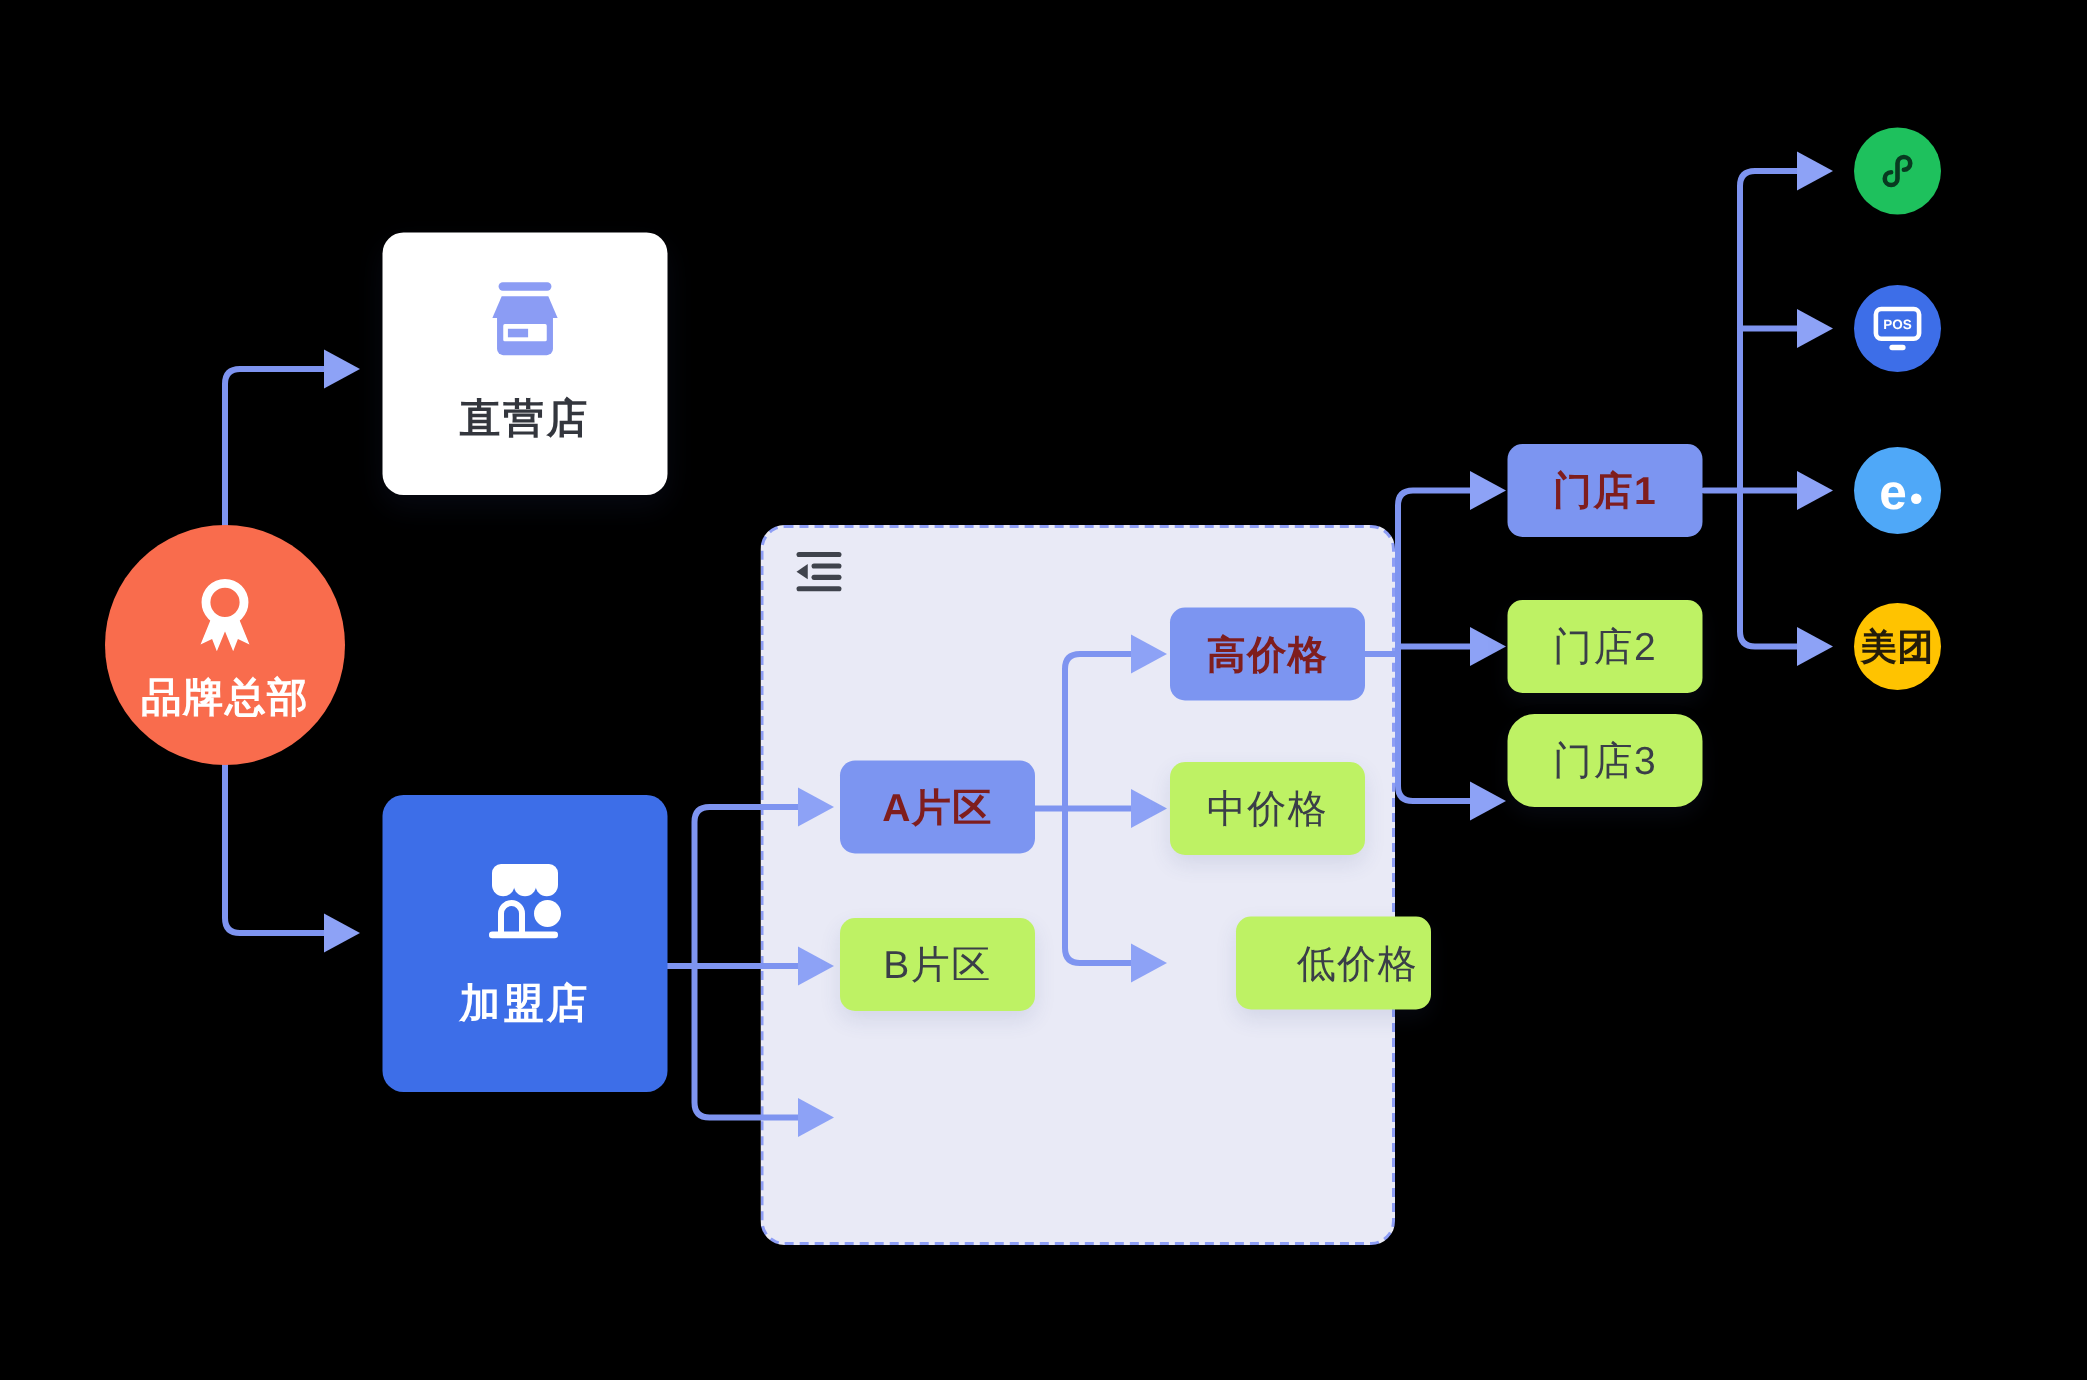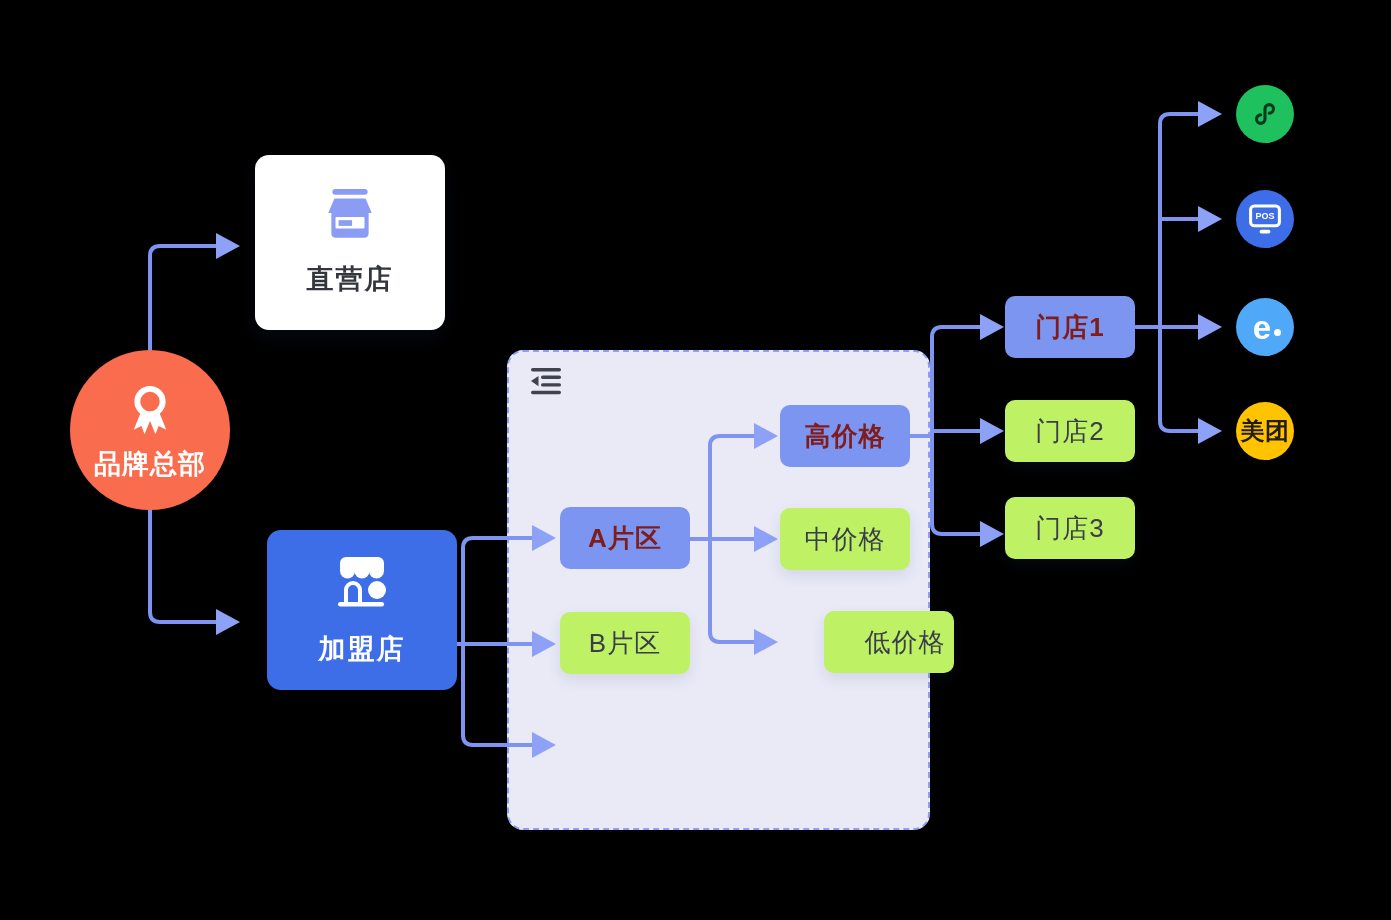--- a/index.html
+++ b/index.html
@@ -31,21 +31,21 @@
   .hq-label { color:#fff; font-size:27px; font-weight:600; letter-spacing:1px; }
 
   
   .card {
     width:190px; z-index:3; border-radius:14px; display:flex; flex-direction:column;
     align-items:center; justify-content:center; gap:16px;
   }
   .card-direct { left:255px; top:155px; height:175px; background:#FFFFFF;
     box-shadow:0 8px 20px rgba(40,50,100,.18); }
   .card-direct .card-label { color:#33363D; font-size:27px; font-weight:600; letter-spacing:2px; }
-  .card-franchise { left:255px; top:530px; height:160px; background:#3D6EE8;margin-left:12px; }
+  .card-franchise { left:255px; top:530px; height:198px; background:#3D6EE8; }
   .card-franchise .card-label { color:#FFFFFF; font-size:27px; font-weight:600; letter-spacing:2px; }
 
   
   .node {
     width:130px; height:62px; z-index:3; border-radius:10px;
     display:flex; align-items:center; justify-content:center;
     font-size:26px; letter-spacing:1px;
   }
   .node-plain { background:#bef264; color:#3A3E48; font-weight:500;
     box-shadow:0 6px 14px rgba(60,70,130,.12); }
@@ -177,21 +177,21 @@
   <div class="abs node node-plain" style="left:824px; top:611px;padding-left:32px;">
     <span>低价格</span>
   </div>
 
   <div class="abs node node-active" style="left:1005px; top:296px;">
     <span>门店1</span>
   </div>
   <div class="abs node node-plain" style="left:1005px; top:400px;">
     <span>门店2</span>
   </div>
-  <div class="abs node node-plain" style="left:1005px; top:497px;">
+  <div class="abs node node-plain" style="left:1005px; top:476px;border-radius:18px;">
     <span>门店3</span>
   </div>
 
   <div class="channel ch-wechat" style="left:1236px; top:85px;">
     <svg viewBox="0 0 40 40" width="34" height="34">
       <path d="M 20 14 A 5 5 0 1 1 25 19 M 20 14 V 26 M 20 26 A 5 5 0 1 1 15 21" fill="none" stroke="#083A20" stroke-width="3.6" stroke-linecap="round"></path>
     </svg>
   </div>
   <div class="channel ch-pos" style="left:1236px; top:190px;">
     <svg viewBox="0 0 40 36" width="36" height="33">

